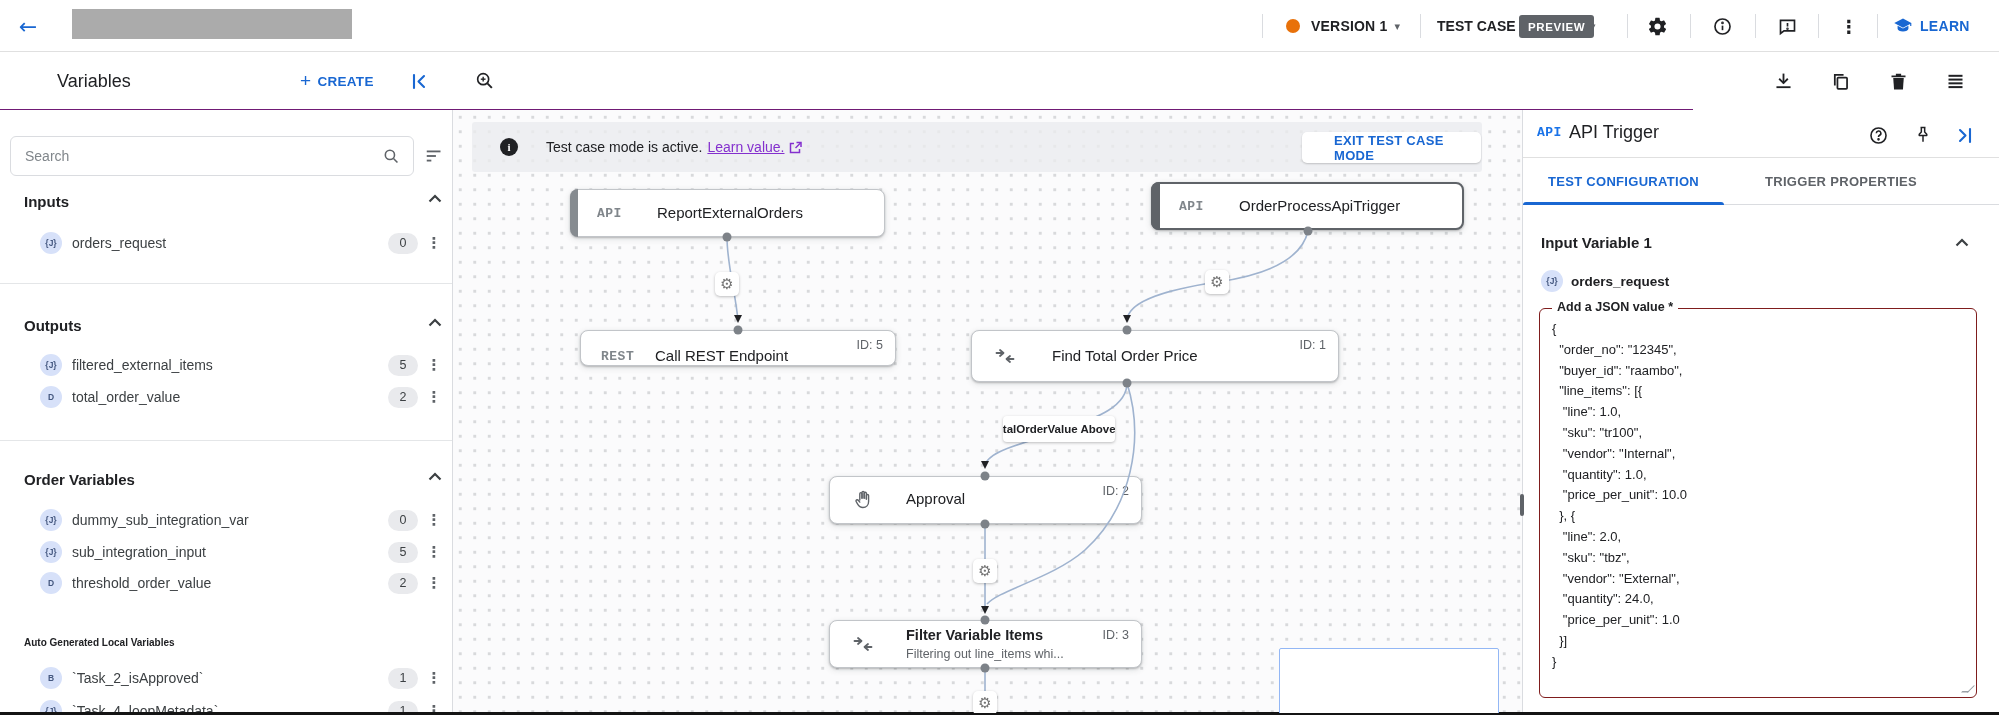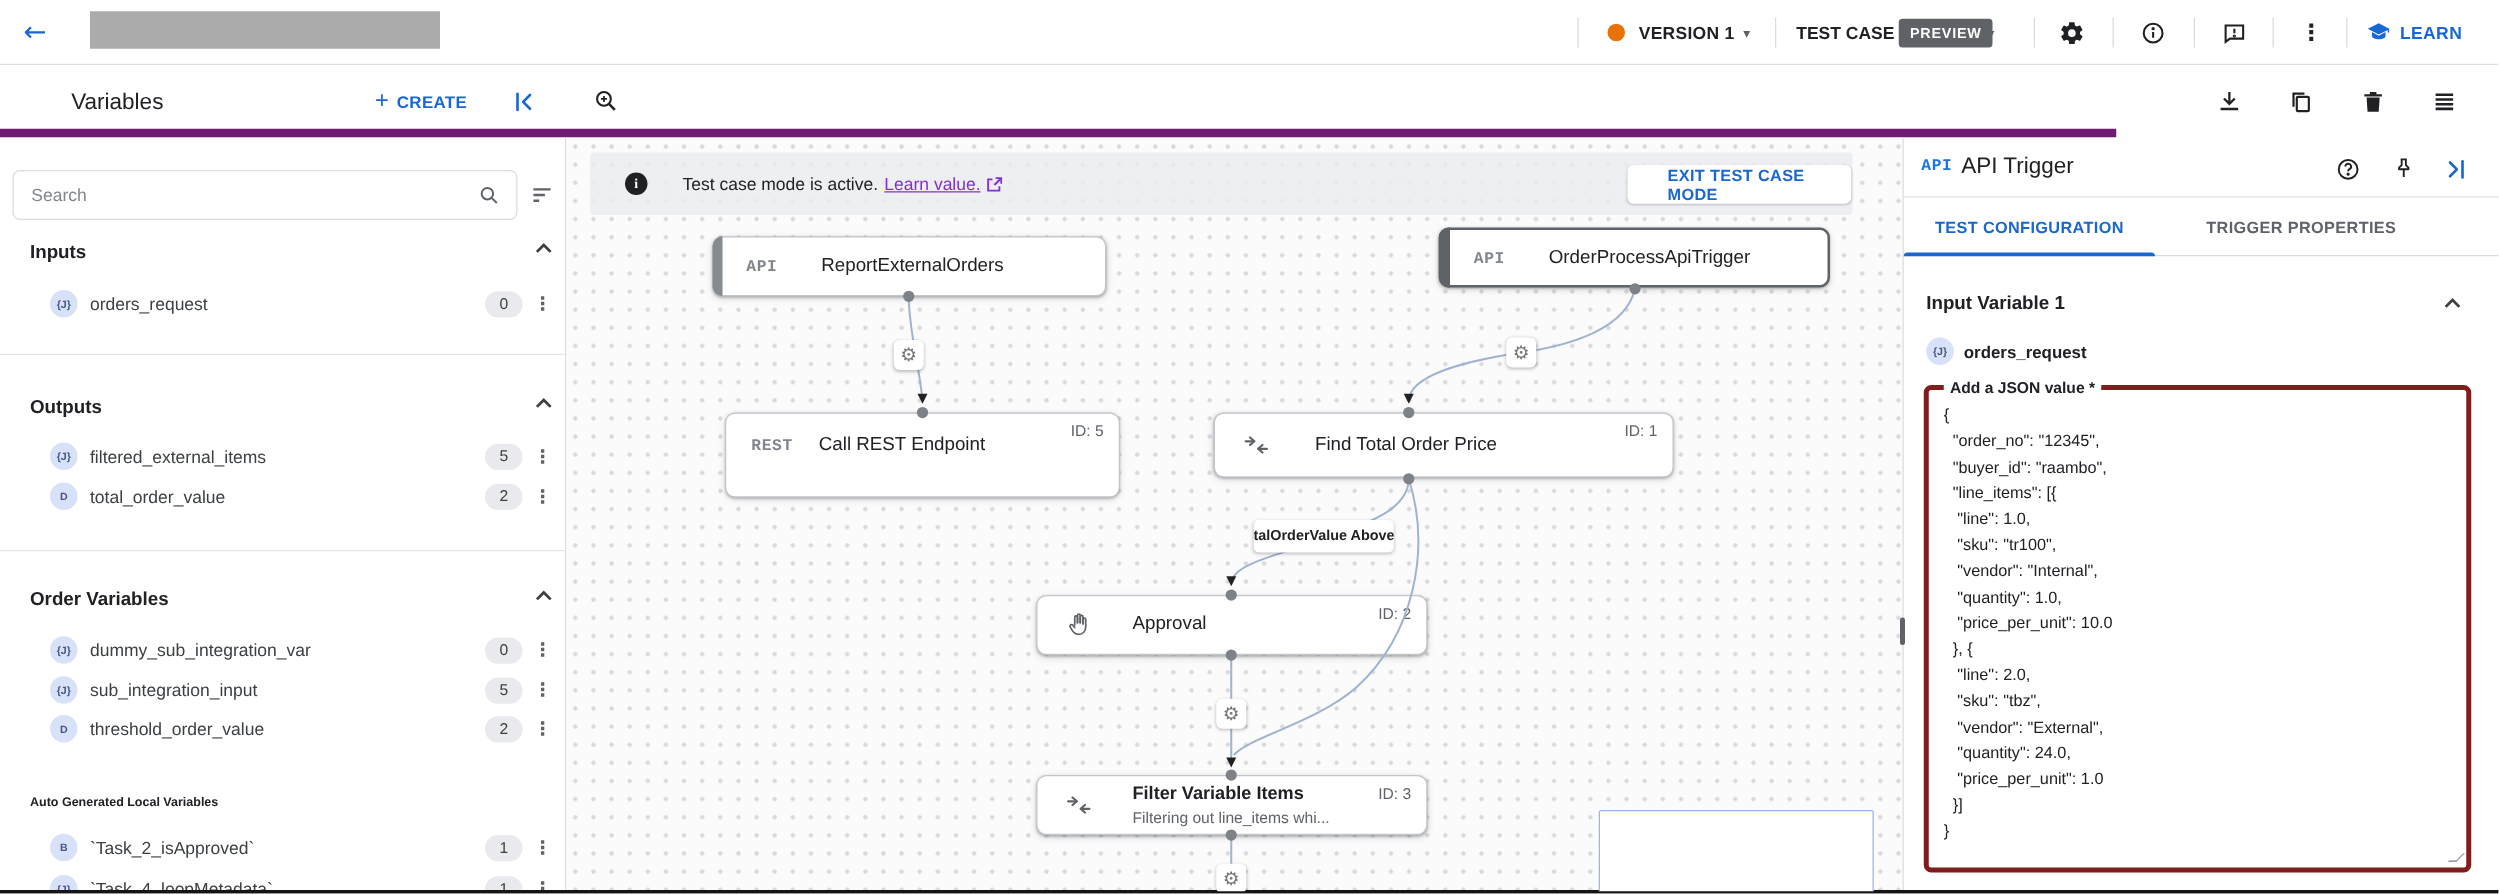--- a/index.html
+++ b/index.html
@@ -20,21 +20,21 @@
   .version { left:1311px; font-weight:bold; letter-spacing:.2px; }
   .caret { color:#5f6368; font-size:11px; margin-left:7px; font-family:"DejaVu Sans",sans-serif; }
   .testcase { left:1437px; font-weight:bold; }
   .preview-badge { left:1519px; top:15px; height:23px; padding:0 9px; border-radius:3px; background:#5f6368; color:#fff; font-size:11.5px; font-weight:bold; letter-spacing:.6px; display:flex; align-items:center; }
   .preview-caret { left:1590px; top:0; height:52px; display:flex; align-items:center; color:#5f6368; font-size:11px; font-family:"DejaVu Sans",sans-serif; cursor:pointer; }
   .tb-icon { position:absolute; top:15px; width:22px; height:22px; display:flex; align-items:center; justify-content:center; color:#202124; cursor:pointer; }
   .dots3 { font-size:18px; font-weight:bold; color:#202124; font-family:"DejaVu Sans",sans-serif; }
   .learn { left:1893px; color:#1967d2; font-weight:bold; font-size:14px; letter-spacing:.3px; cursor:pointer; display:flex; align-items:center; gap:7px; }
 
   
-  #toolbar { position:absolute; left:0; top:52px; width:1693px; height:58px; background:#fff; border-bottom:7px solid #701a75; }
+  #toolbar { position:absolute; left:0; top:52px; width:1693px; height:58px; background:#fff; border-bottom:1px solid #701a75; }
   .panel-title { left:57px; top:0; height:58px; display:flex; align-items:center; font-size:18px; color:#202124; }
   .create-btn { left:300px; top:0; height:58px; display:flex; align-items:center; gap:6px; color:#1967d2; font-size:13.5px; font-weight:bold; letter-spacing:.3px; cursor:pointer; }
   .create-plus { font-size:19px; font-weight:normal; }
   .tool-icon { position:absolute; top:18px; width:22px; height:22px; display:flex; align-items:center; justify-content:center; cursor:pointer; }
   .test-btn { left:1582px; top:65px; width:86px; height:32px; background:#1a73e8; border-radius:4px; color:#fff; font-size:13.5px; font-weight:bold; letter-spacing:.4px; display:flex; align-items:center; justify-content:center; gap:7px; cursor:pointer; }
   .testname { left:1690px; top:52px; height:58px; display:flex; align-items:center; font-size:14px; font-weight:bold; color:#202124; cursor:pointer; padding:0 8px; }
 
   
   #sidebar { position:absolute; left:0; top:110px; width:453px; height:603px; background:#fff; border-right:1px solid #dadce0; overflow:hidden; }
   .searchbox { position:absolute; left:10px; top:26px; width:404px; height:40px; border:1px solid #dadce0; border-radius:6px; display:flex; align-items:center; padding:0 12px 0 14px; }
@@ -83,21 +83,21 @@
   .rp-icon { position:absolute; top:14px; width:22px; height:22px; display:flex; align-items:center; justify-content:center; cursor:pointer; }
   .rp-tabs { position:absolute; left:0; top:48px; width:477px; height:47px; border-bottom:1px solid #dadce0; }
   .rp-tab { position:absolute; top:0; height:47px; display:flex; align-items:center; justify-content:center; font-size:13px; font-weight:bold; letter-spacing:.3px; cursor:pointer; }
   .rp-tab.active { color:#1967d2; }
   .rp-tab.inactive { color:#5f6368; }
   .tab-underline { position:absolute; left:0; top:44px; width:201px; height:3px; background:#1967d2; border-radius:3px 3px 0 0; }
   .rp-sec { position:absolute; left:18px; top:124px; font-size:15px; font-weight:bold; color:#202124; }
   .rp-var { position:absolute; left:18px; top:160px; display:flex; align-items:center; gap:8px; }
   .rp-var .vicon { position:static; }
   .rp-varname { font-size:13.5px; font-weight:bold; color:#202124; }
-  .fieldset { position:absolute; left:16px; top:198px; width:438px; height:390px; border:4px solid #7f1d1d; border-radius:6px; }
+  .fieldset { position:absolute; left:16px; top:198px; width:438px; height:390px; border:1px solid #7f1d1d; border-radius:6px; }
   .legend { position:absolute; left:12px; top:-9px; background:#fff; padding:0 5px; font-size:12.5px; font-weight:bold; color:#202124; }
   .jsonpre { position:absolute; left:0; top:4px; width:436px; height:382px; padding:6px 12px; font-family:"Liberation Sans",sans-serif; font-size:13px; line-height:20.8px; color:#202124; white-space:pre; overflow:hidden; cursor:text; }
   .resize-h { position:absolute; right:3px; bottom:3px; width:10px; height:10px; border-right:2px solid #9aa0a6; border-bottom:2px solid #9aa0a6; transform:skew(-45deg) scale(.7); cursor:nwse-resize; }
   .grip { position:absolute; left:-3px; top:384px; width:4px; height:22px; background:#5f6368; border-radius:2px; cursor:col-resize; }
 
   #bottom-edge { position:absolute; left:0; top:712px; width:1999px; height:3px; background:#141414; }
 </style>
 </head>
 <body>
 
@@ -337,21 +337,21 @@
       <div class="node-type" style="left:26px; top:16px;">API</div>
       <div class="node-title" style="left:86px; top:14px;">ReportExternalOrders</div>
     </div>
 
     <div class="node selected" style="left:698px; top:72px; width:313px; height:48px;">
       <div class="bar"></div>
       <div class="node-type" style="left:26px; top:15px;">API</div>
       <div class="node-title" style="left:86px; top:13px;">OrderProcessApiTrigger</div>
     </div>
 
-    <div class="node" style="left:127px; top:220px; width:316px; height:68px;">
+    <div class="node" style="left:127px; top:220px; width:316px; height:36px;">
       <div class="node-type" style="left:20px; top:18px;">REST</div>
       <div class="node-title" style="left:74px; top:16px;">Call REST Endpoint</div>
       <div class="node-id">ID: 5</div>
     </div>
 
     <div class="node" style="left:518px; top:220px; width:368px; height:52px;">
       <span class="node-icon">
           <svg width="22" height="22" viewBox="0 0 22 22" fill="none" stroke="#5f6368" stroke-width="1.8" stroke-linecap="round" stroke-linejoin="round">
             <line x1="2.5" y1="8" x2="9" y2="8"></line>
             <polyline points="6,5 9.5,8 6,11"></polyline>

